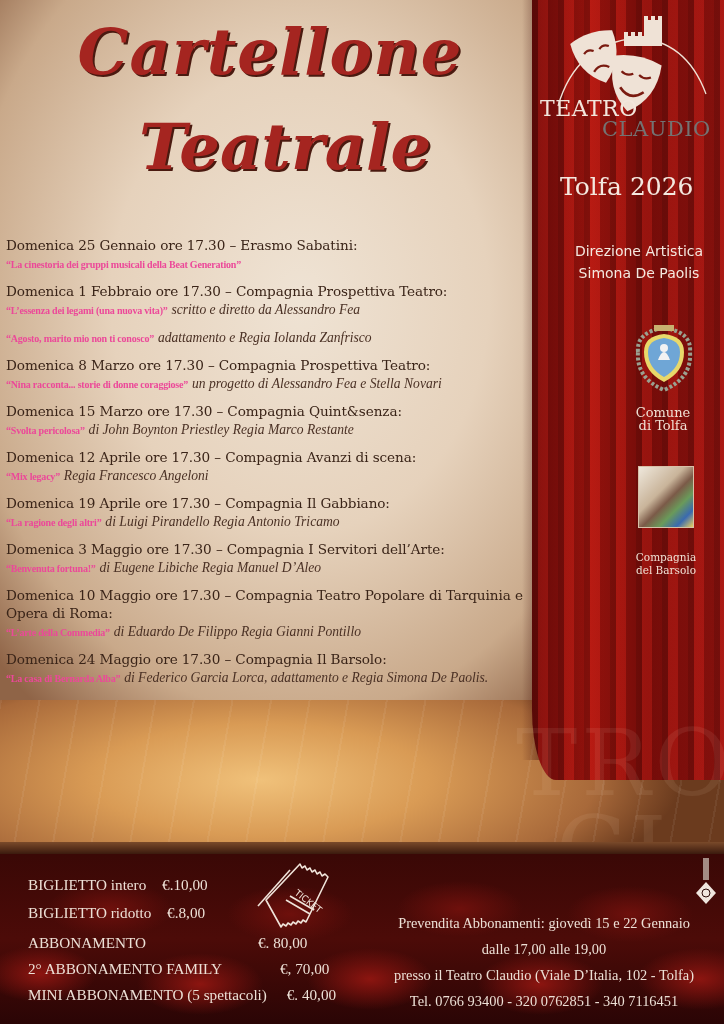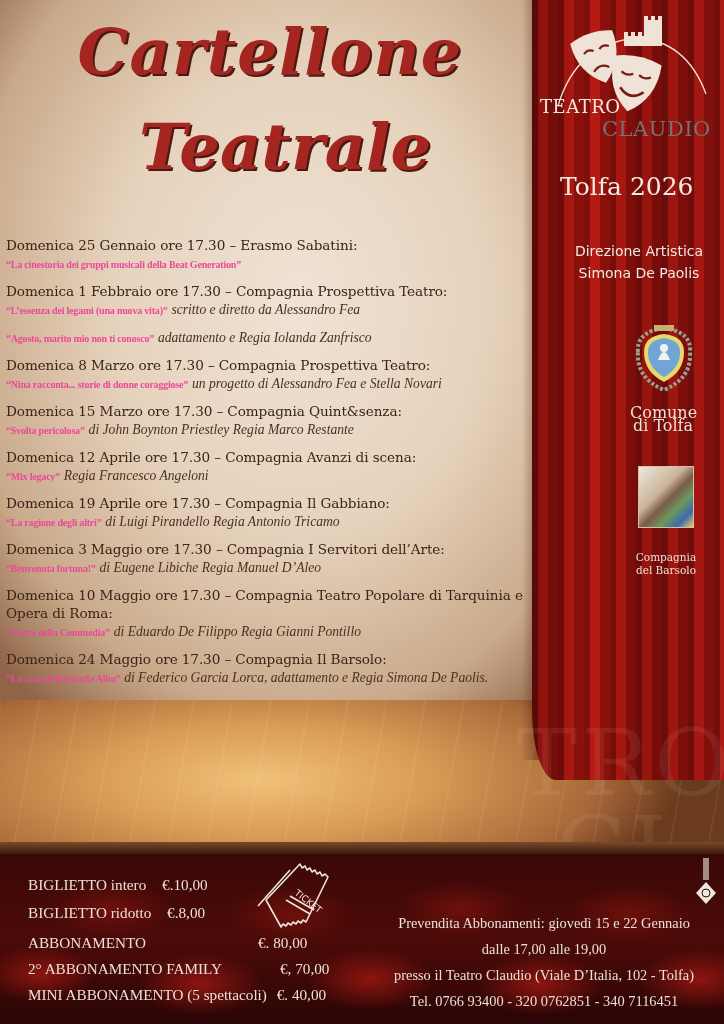--- a/index.html
+++ b/index.html
@@ -58,28 +58,28 @@
     position: absolute; left: 60px; top: 2px; width: 420px;
     font-family: "DejaVu Serif", serif; font-style: italic; font-weight: bold;
     color: #a52520; text-align: center;
     text-shadow: 2px 2px 0 #4a1a10;
   }
   .title .l1 { display: block; font-size: 64px; line-height: 100px; letter-spacing: 1px; }
   .title .l2 { display: block; font-size: 64px; line-height: 90px; margin-left: 30px; }
 
   
   .logo { position: absolute; left: 536px; top: 14px; width: 188px; height: 130px; }
-  .logo-text1 { position: absolute; left: 540px; top: 96px; font-size: 18px; color: #f2e6dc; letter-spacing: 0.5px; }
+  .logo-text1 { position: absolute; left: 540px; top: 96px; font-size: 22px; color: #f2e6dc; letter-spacing: 0.5px; }
   .logo-text2 { position: absolute; left: 602px; top: 117px; font-size: 21px; color: #737373; letter-spacing: 0.5px; text-align: center; }
   .year { position: absolute; left: 560px; top: 172px; font-size: 25px; color: #f4e8df; }
   .direzione { position: absolute; left: 556px; top: 240px; width: 166px; text-align: center;
     font-family: "DejaVu Sans", sans-serif; font-size: 14px; line-height: 22px; color: #f4e8df; }
   .comune-crest { position: absolute; left: 632px; top: 322px; width: 64px; height: 74px; }
   .comune-label { position: absolute; left: 630px; top: 406px; width: 66px; text-align: center;
-    font-size: 16px; line-height: 13px; color: #f0e0d4; }
+    font-size: 13px; line-height: 13px; color: #f0e0d4; }
   .barsolo-img { position: absolute; left: 638px; top: 466px; width: 56px; height: 62px; border: 1px solid #d8c0a8;
     background: linear-gradient(135deg, #efe8dc 0%, #c9b49a 40%, #7b5a48 55%, #6a9a5a 70%, #3a6ab0 85%, #e8d060 100%); }
   .barsolo-label { position: absolute; left: 630px; top: 551px; width: 72px; text-align: center;
     font-size: 10.5px; line-height: 13px; color: #f0e0d4; }
 
   
   .events { position: absolute; left: 6px; top: 236px; width: 530px; }
   .event { margin-bottom: 8px; color: #3a2418; }
   .event .head { font-family: "DejaVu Serif", serif; font-size: 13.6px; line-height: 18px; letter-spacing: -0.1px; }
   .event .body { font-size: 12.2px; line-height: 19px; }
@@ -223,21 +223,21 @@
   <div class="prow" style="left:0; top:58px;">
     <span>ABBONAMENTO</span>
     <span style="position:absolute; left:230px;">€. 80,00</span>
   </div>
   <div class="prow" style="left:0; top:84px;">
     <span>2° ABBONAMENTO FAMILY</span>
     <span style="position:absolute; left:252px;">€, 70,00</span>
   </div>
   <div class="prow" style="left:0; top:110px;">
     <span>MINI ABBONAMENTO (5 spettacoli)</span>
-    <span style="margin-left:6px">€. 40,00</span>
+    <span style="margin-left:16px">€. 40,00</span>
   </div>
 </div>
 
 <svg class="ticket-icon" viewBox="0 0 88 70">
   <g fill="none" stroke="#f0e4da" stroke-width="1.6" stroke-linejoin="round">
     <path d="M10 40 L44 4 l2 4 l3 -2 l2 4 l3 -2 l2 4 l3 -2 l2 4 l3 -2 l2 4 l3 -2 l3 3 L50 62 l-3 -2 l-2 3 l-3 -2 l-2 3 l-3 -2 l-2 3 l-3 -2 l-2 3 l-3 -2 l-2 3 Z" transform="translate(6 0)"></path>
     <path d="M8 46 L40 10"></path>
     <line x1="40" y1="36" x2="64" y2="50"></line>
     <line x1="36" y1="40" x2="60" y2="54"></line>
   </g>

